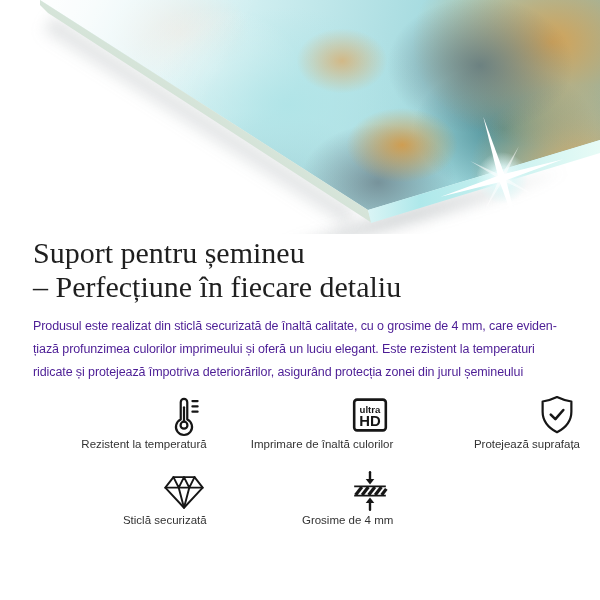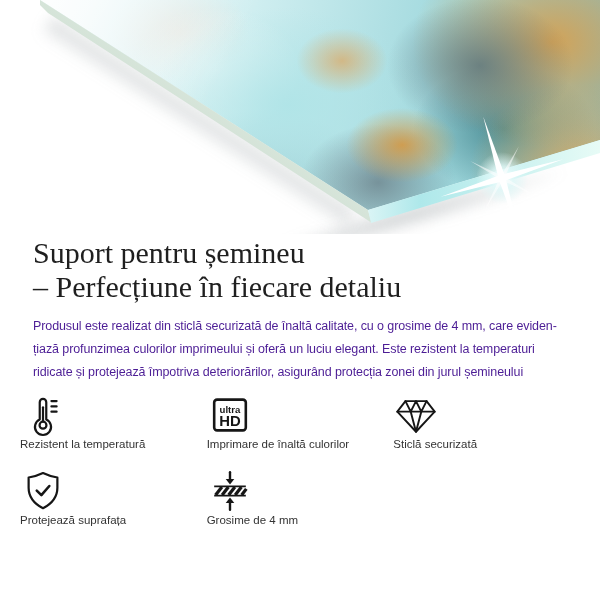--- a/index.html
+++ b/index.html
@@ -60,21 +60,21 @@
            font-weight:400; font-size:30px; line-height:34px; color:#1f1f1f; }
   .title span { display:block; white-space:nowrap; }
 
   .desc { margin:11px 0 0 33px; font-size:12.5px; line-height:23px;
           letter-spacing:-0.1px; color:#4c1d95; }
   .desc span { display:block; white-space:nowrap; }
 
   
   .features { margin-top:8px; padding:0 20px; display:grid;
               grid-template-columns:repeat(3,1fr); row-gap:18px; }
-  .feature { display:flex; flex-direction:column; align-items:flex-start; }
+  .feature { display:flex; flex-direction:column; align-items:flex-end; }
   .feature .ic { height:46px; display:flex; align-items:center; justify-content:center; }
   .feature .lbl { font-size:11.5px; color:#333333; white-space:nowrap; }
   .ic svg { display:block; }
   .stroke { fill:none; stroke:#161616; stroke-width:2.3; }
   .round { stroke-linecap:round; stroke-linejoin:round; }
 </style>
 </head>
 <body>
 
 <div class="page">
@@ -138,37 +138,37 @@
           <text x="24" y="21.5" text-anchor="middle" font-size="10" font-weight="700" font-family="Liberation Sans, sans-serif" fill="#161616">ultra</text>
           <text x="24" y="35.5" text-anchor="middle" font-size="15.5" font-weight="700" font-family="Liberation Sans, sans-serif" fill="#161616">HD</text>
         </svg>
       </div>
       <div class="lbl">Imprimare de înaltă culorilor</div>
     </div>
 
     <div class="feature">
       <div class="ic">
         <svg width="46" height="46" viewBox="0 0 48 48">
+          <path class="stroke round" d="M24 5.2 C29 7.6 33.5 9.1 39 9.9 V20.5 C39 30.8 32.7 37.4 24 42 C15.3 37.4 9 30.8 9 20.5 V9.9 C14.5 9.1 19 7.6 24 5.2 Z"></path>
+          <path class="stroke round" d="M17.5 23.6 L22.3 28.3 L30.6 18.8" style="stroke-width:2.7"></path>
+        </svg>
+      </div>
+      <div class="lbl">Protejează suprafața</div>
+    </div>
+
+    <div class="feature">
+      <div class="ic">
+        <svg width="46" height="46" viewBox="0 0 48 48">
           <path class="stroke round" d="M13 9.5 H35 L43.5 20.5 L24 41.5 L4.5 20.5 Z" style="stroke-width:2"></path>
           <path class="stroke round" d="M4.5 20.5 H43.5" style="stroke-width:2"></path>
           <path class="stroke round" d="M13 9.5 L18.5 20.5 L24 9.5 L29.5 20.5 L35 9.5" style="stroke-width:2"></path>
           <path class="stroke round" d="M18.5 20.5 L24 41.5 L29.5 20.5" style="stroke-width:2"></path>
         </svg>
       </div>
       <div class="lbl">Sticlă securizată</div>
-    </div>
-
-    <div class="feature">
-      <div class="ic">
-        <svg width="46" height="46" viewBox="0 0 48 48">
-          <path class="stroke round" d="M24 5.2 C29 7.6 33.5 9.1 39 9.9 V20.5 C39 30.8 32.7 37.4 24 42 C15.3 37.4 9 30.8 9 20.5 V9.9 C14.5 9.1 19 7.6 24 5.2 Z"></path>
-          <path class="stroke round" d="M17.5 23.6 L22.3 28.3 L30.6 18.8" style="stroke-width:2.7"></path>
-        </svg>
-      </div>
-      <div class="lbl">Protejează suprafața</div>
     </div>
 
 
     <div class="feature">
       <div class="ic">
         <svg width="46" height="46" viewBox="0 0 48 48">
           <path class="stroke" d="M7.5 19.2 H40.5 M7.5 28.8 H40.5" style="stroke-width:2"></path>
           <g stroke="#161616" stroke-width="3.4" fill="none">
             <path d="M9 28.2 L15.5 19.8"></path>
             <path d="M15.8 28.2 L22.3 19.8"></path>

